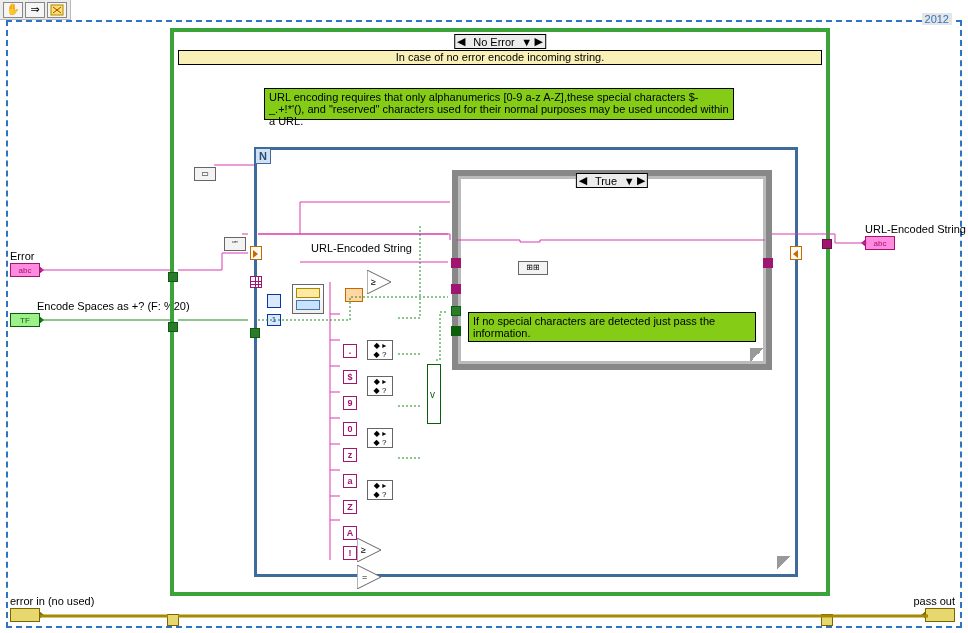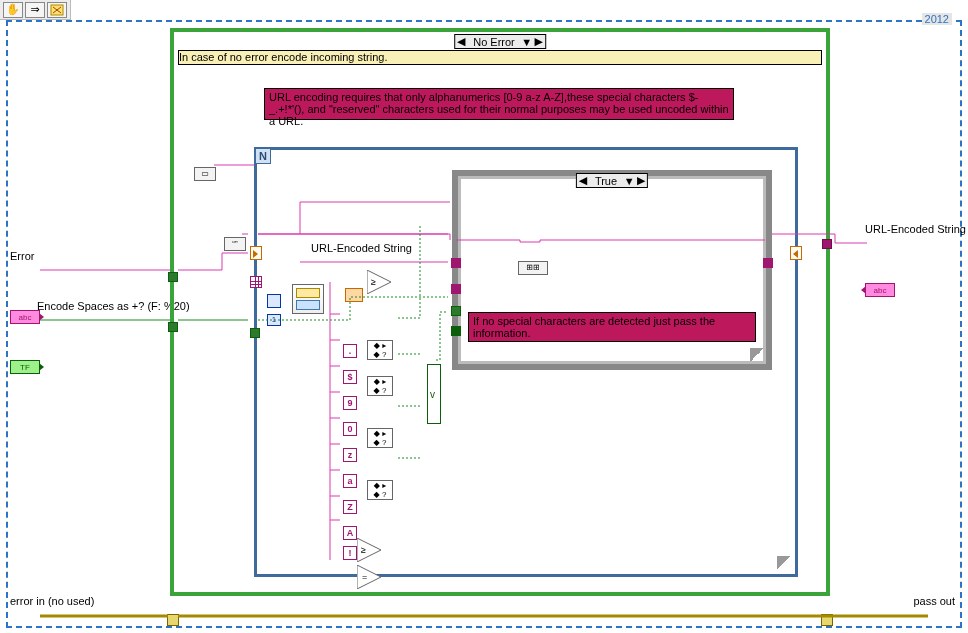--- a/index.html
+++ b/index.html
@@ -13,38 +13,38 @@
 
   
   .viframe { position:absolute; left:6px; top:20px; width:956px; height:608px; border:2px dashed #2d74c4; }
   .vi-year { position:absolute; right:8px; top:-9px; background:#e5e5e5; padding:0 3px; color:#2d74c4; font-size:11px; }
 
   
   .case-outer { position:absolute; left:170px; top:28px; width:660px; height:568px; border:4px solid #3aa33a; }
 
   .case-sel { position:absolute; left:50%; top:2px; transform:translateX(-50%); height:15px; border:1px solid #000; background:#ececec; display:flex; align-items:center; font-size:11px; user-select:none; cursor:pointer; }
   .case-sel .arrow { width:12px; text-align:center; }
-  .case-subtitle { position:absolute; left:4px; right:4px; top:18px; height:15px; background:#f9f0b8; border:1px solid #000; text-align:left; font-size:11px; line-height:13px; }
-
-  
-  .comment { position:absolute; background:#be185d; border:1px solid #000; font-size:11px; padding:2px 4px; line-height:12px; }
+  .case-subtitle { position:absolute; left:4px; right:4px; top:18px; height:15px; background:#f9f0b8; border:1px solid #000; text-align:center; font-size:11px; line-height:13px; }
+
+  
+  .comment { position:absolute; background:#84cc16; border:1px solid #000; font-size:11px; padding:2px 4px; line-height:12px; }
 
   
   .forloop { position:absolute; border:3px solid #3f6a9c; background:#fff; }
   .forloop .n { position:absolute; left:-2px; top:-2px; width:16px; height:16px; background:#cfe1f2; border:1px solid #3f6a9c; color:#2b4c75; display:flex; align-items:center; justify-content:center; font-weight:bold; font-size:11px; }
 
   
   .inner-case { position:absolute; border:6px solid #888; background:#fff; }
   .inner-case::before { content:""; position:absolute; inset:0; border:3px solid #bbb; pointer-events:none; }
 
   
   .freelabel { position:absolute; font-size:11px; color:#000; white-space:nowrap; }
 
   
-  .term { position:absolute; width:30px; height:14px; border:1px solid #000; display:flex; align-items:center; justify-content:center; font-size:8px;margin-top:47px; }
+  .term { position:absolute; width:30px; height:14px; border:1px solid #000; display:flex; align-items:center; justify-content:center; font-size:8px; }
   .term.str { background:#ff8adf; border-color:#a0156f; color:#a0156f; }
   .term.tf { background:#9df08a; border-color:#0b5f0b; color:#0b5f0b; }
   .term.err { background:#e6d86e; border-color:#7a6500; }
   .term .tri-out { position:absolute; right:-5px; top:2px; width:0;height:0; border-top:4px solid transparent; border-bottom:4px solid transparent; }
   .term.str .tri-out { border-left:5px solid #a0156f; }
   .term.tf .tri-out { border-left:5px solid #0b5f0b; }
   .term.err .tri-out { border-left:5px solid #7a6500; }
   .term .tri-in { position:absolute; left:-5px; top:2px; width:0;height:0; border-top:4px solid transparent; border-bottom:4px solid transparent;}
   .term.str .tri-in { border-right:5px solid #a0156f; }
   .term.err .tri-in { border-right:5px solid #7a6500; }

